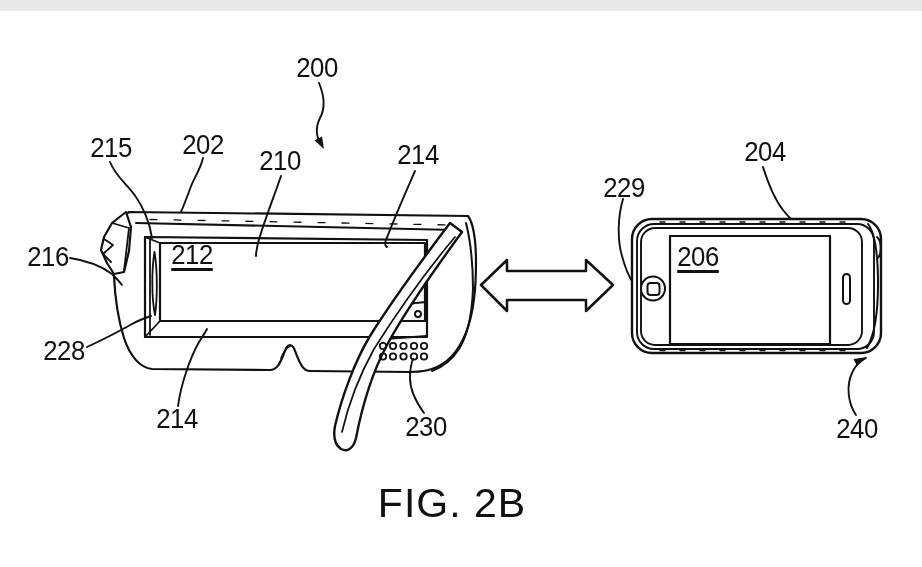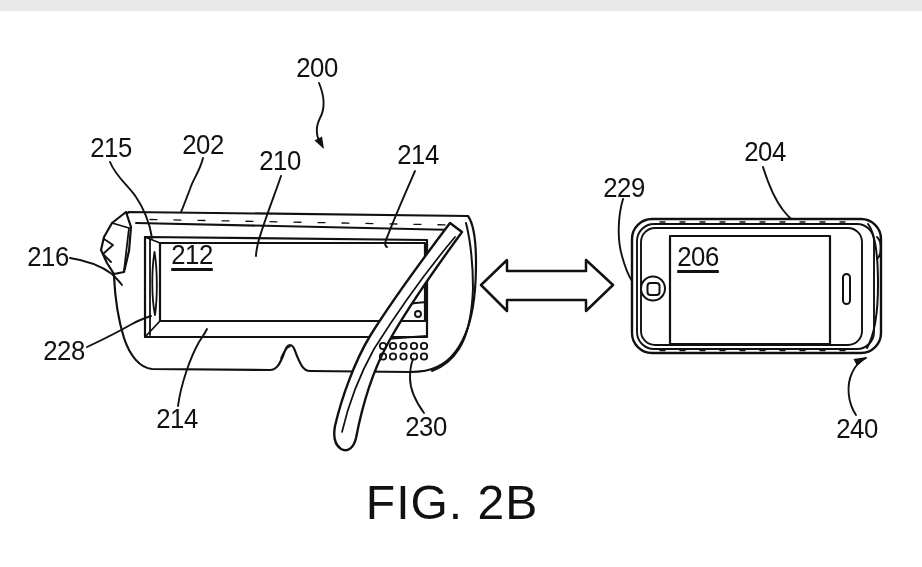--- a/index.html
+++ b/index.html
@@ -9,21 +9,21 @@
     margin:11px auto;
   }
   #drawing{position:absolute;left:0;top:0;width:922px;height:567px;}
   .ref{
     position:absolute;font-size:28px;line-height:1;color:#111;
     transform:translate(-50%,-50%) scaleX(0.92);
     white-space:nowrap;letter-spacing:-0.5px;
   }
   .ref.u{text-decoration:underline;text-decoration-thickness:2.5px;text-underline-offset:4px;}
   .caption{
-    position:absolute;font-size:48px;line-height:1;color:#111;
+    position:absolute;font-size:41px;line-height:1;color:#111;
     transform:translate(-50%,-50%);letter-spacing:1px;white-space:nowrap;
   }
 </style>
 </head>
 <body>
 
 <div id="stage">
 
   <svg id="drawing" viewBox="0 0 922 567" fill="none" stroke="#111" stroke-width="2.2" stroke-linecap="round" stroke-linejoin="round">
 

